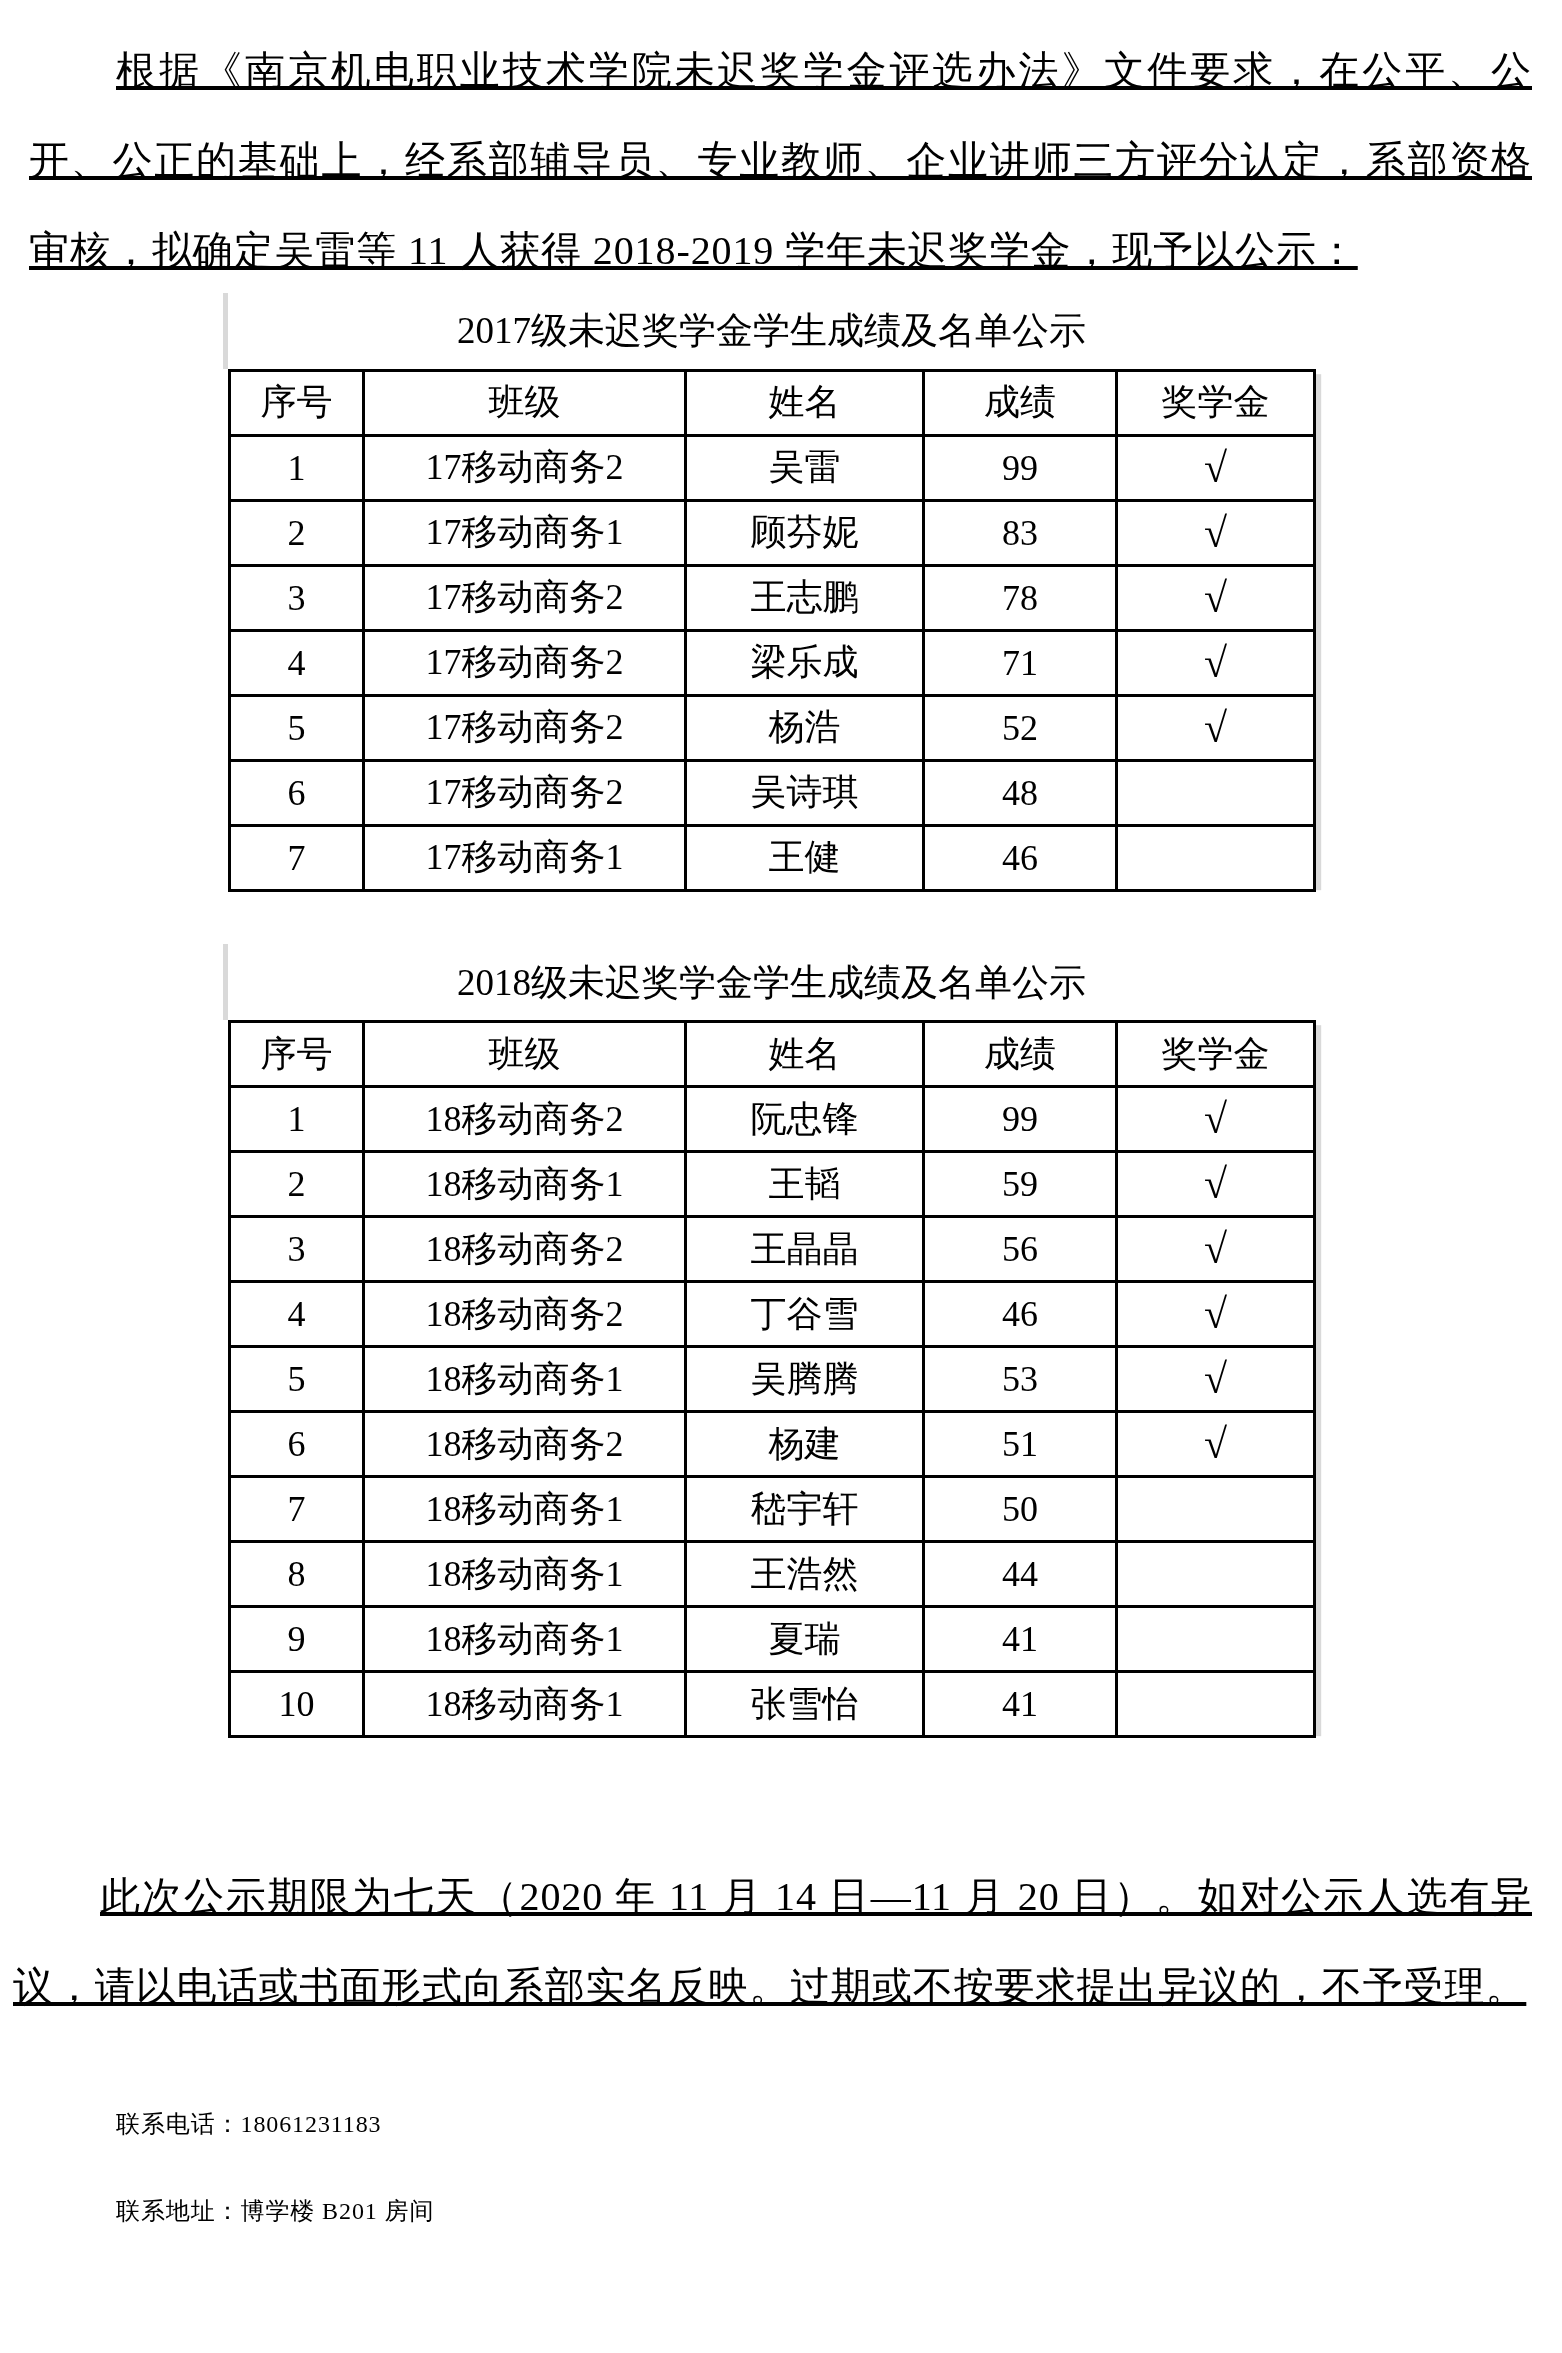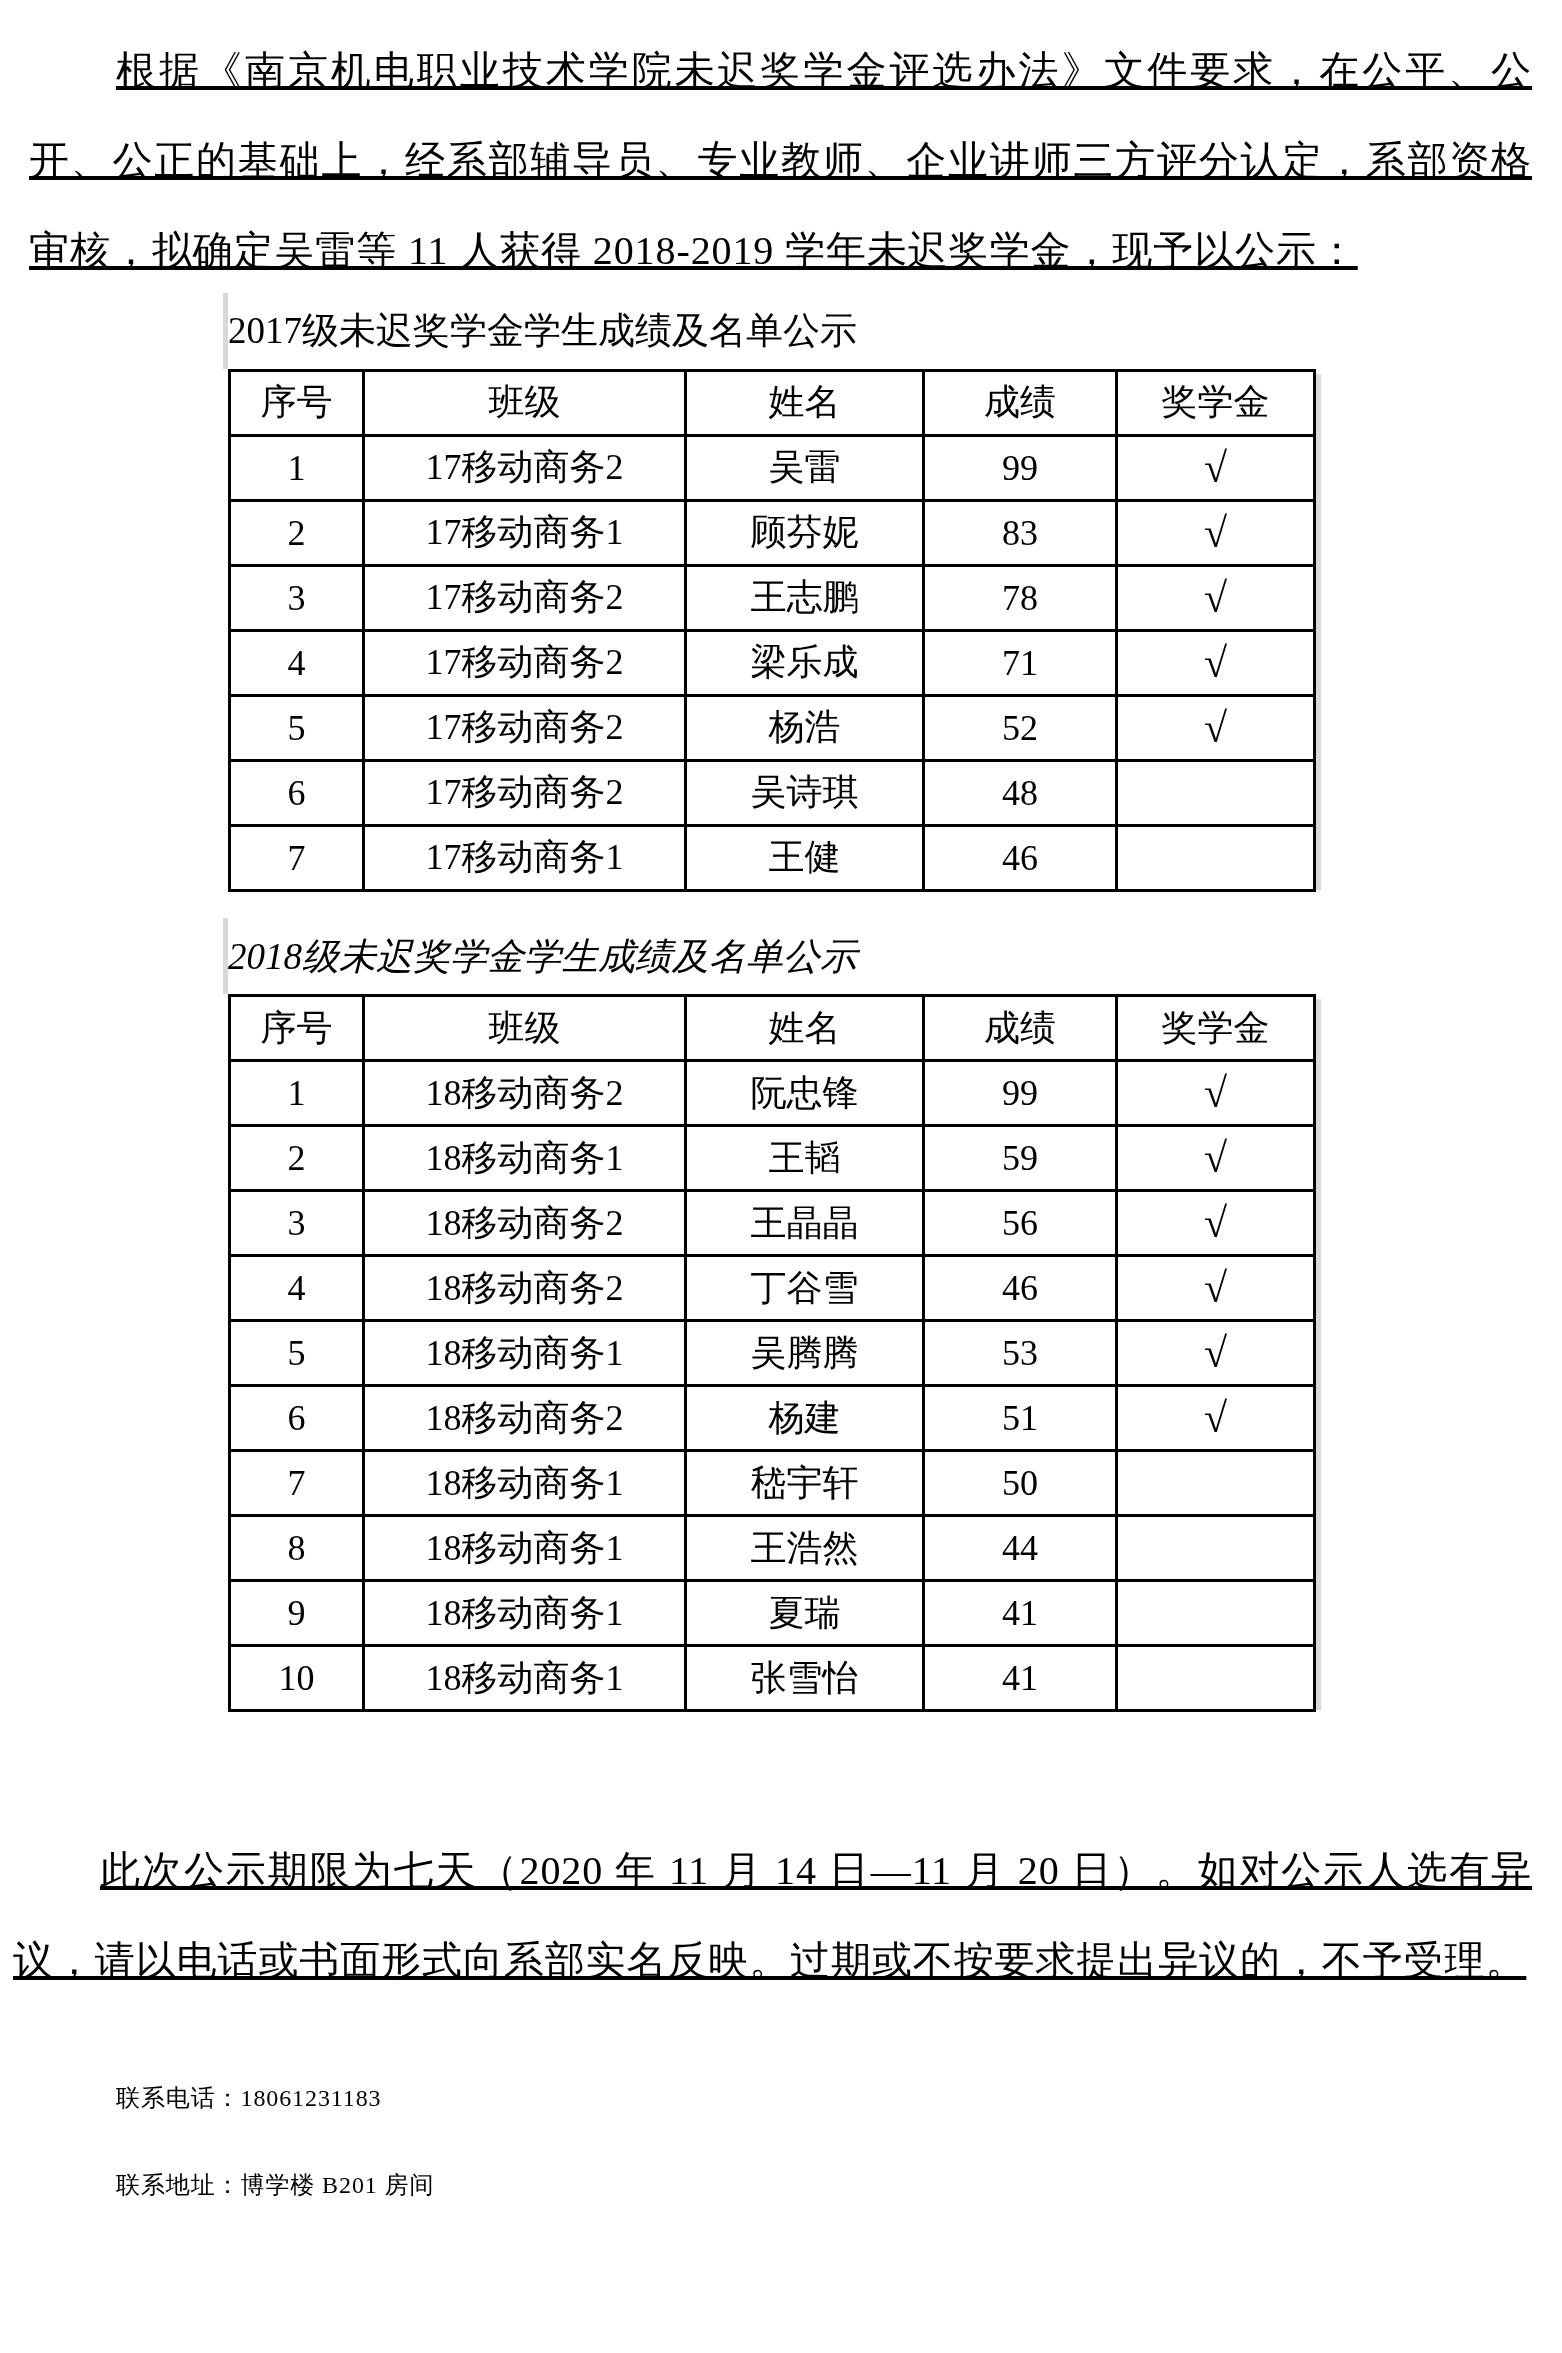--- a/index.html
+++ b/index.html
@@ -14,23 +14,23 @@
     font-size:40px;line-height:90px;
     margin:0 31px 0 29px;
     text-align:justify;text-justify:inter-ideograph;
     text-indent:87px;
     letter-spacing:0.9px;
     text-decoration:underline;
   }
   .notice-para{margin-top:114px;margin-left:13px;}
   .table-title{
     width:1087px;margin:12px 0 15.6px 228px;
-    font-size:37px;text-align:left;line-height:45px;
-  }
-  .title2{margin-top:42px;font-style:italic;}
+    font-size:37px;text-align:center;line-height:45px;
+  }
+  .title2{margin-top:68px;}
   .tbl-wrap{position:relative;margin-left:228px;width:1087px;font-family:Liberation Serif, serif;}
   .tbl-wrap::before{ 
     content:"";position:absolute;left:-5.2px;top:-76px;width:5.2px;height:76px;
     background:#d9d9d9;
   }
   table{
     border-collapse:collapse;table-layout:fixed;width:1087px;
     box-shadow:8.7px 1.7px 0 -3.5px #d9d9d9;
   }
   col.c-index{width:134px;}

